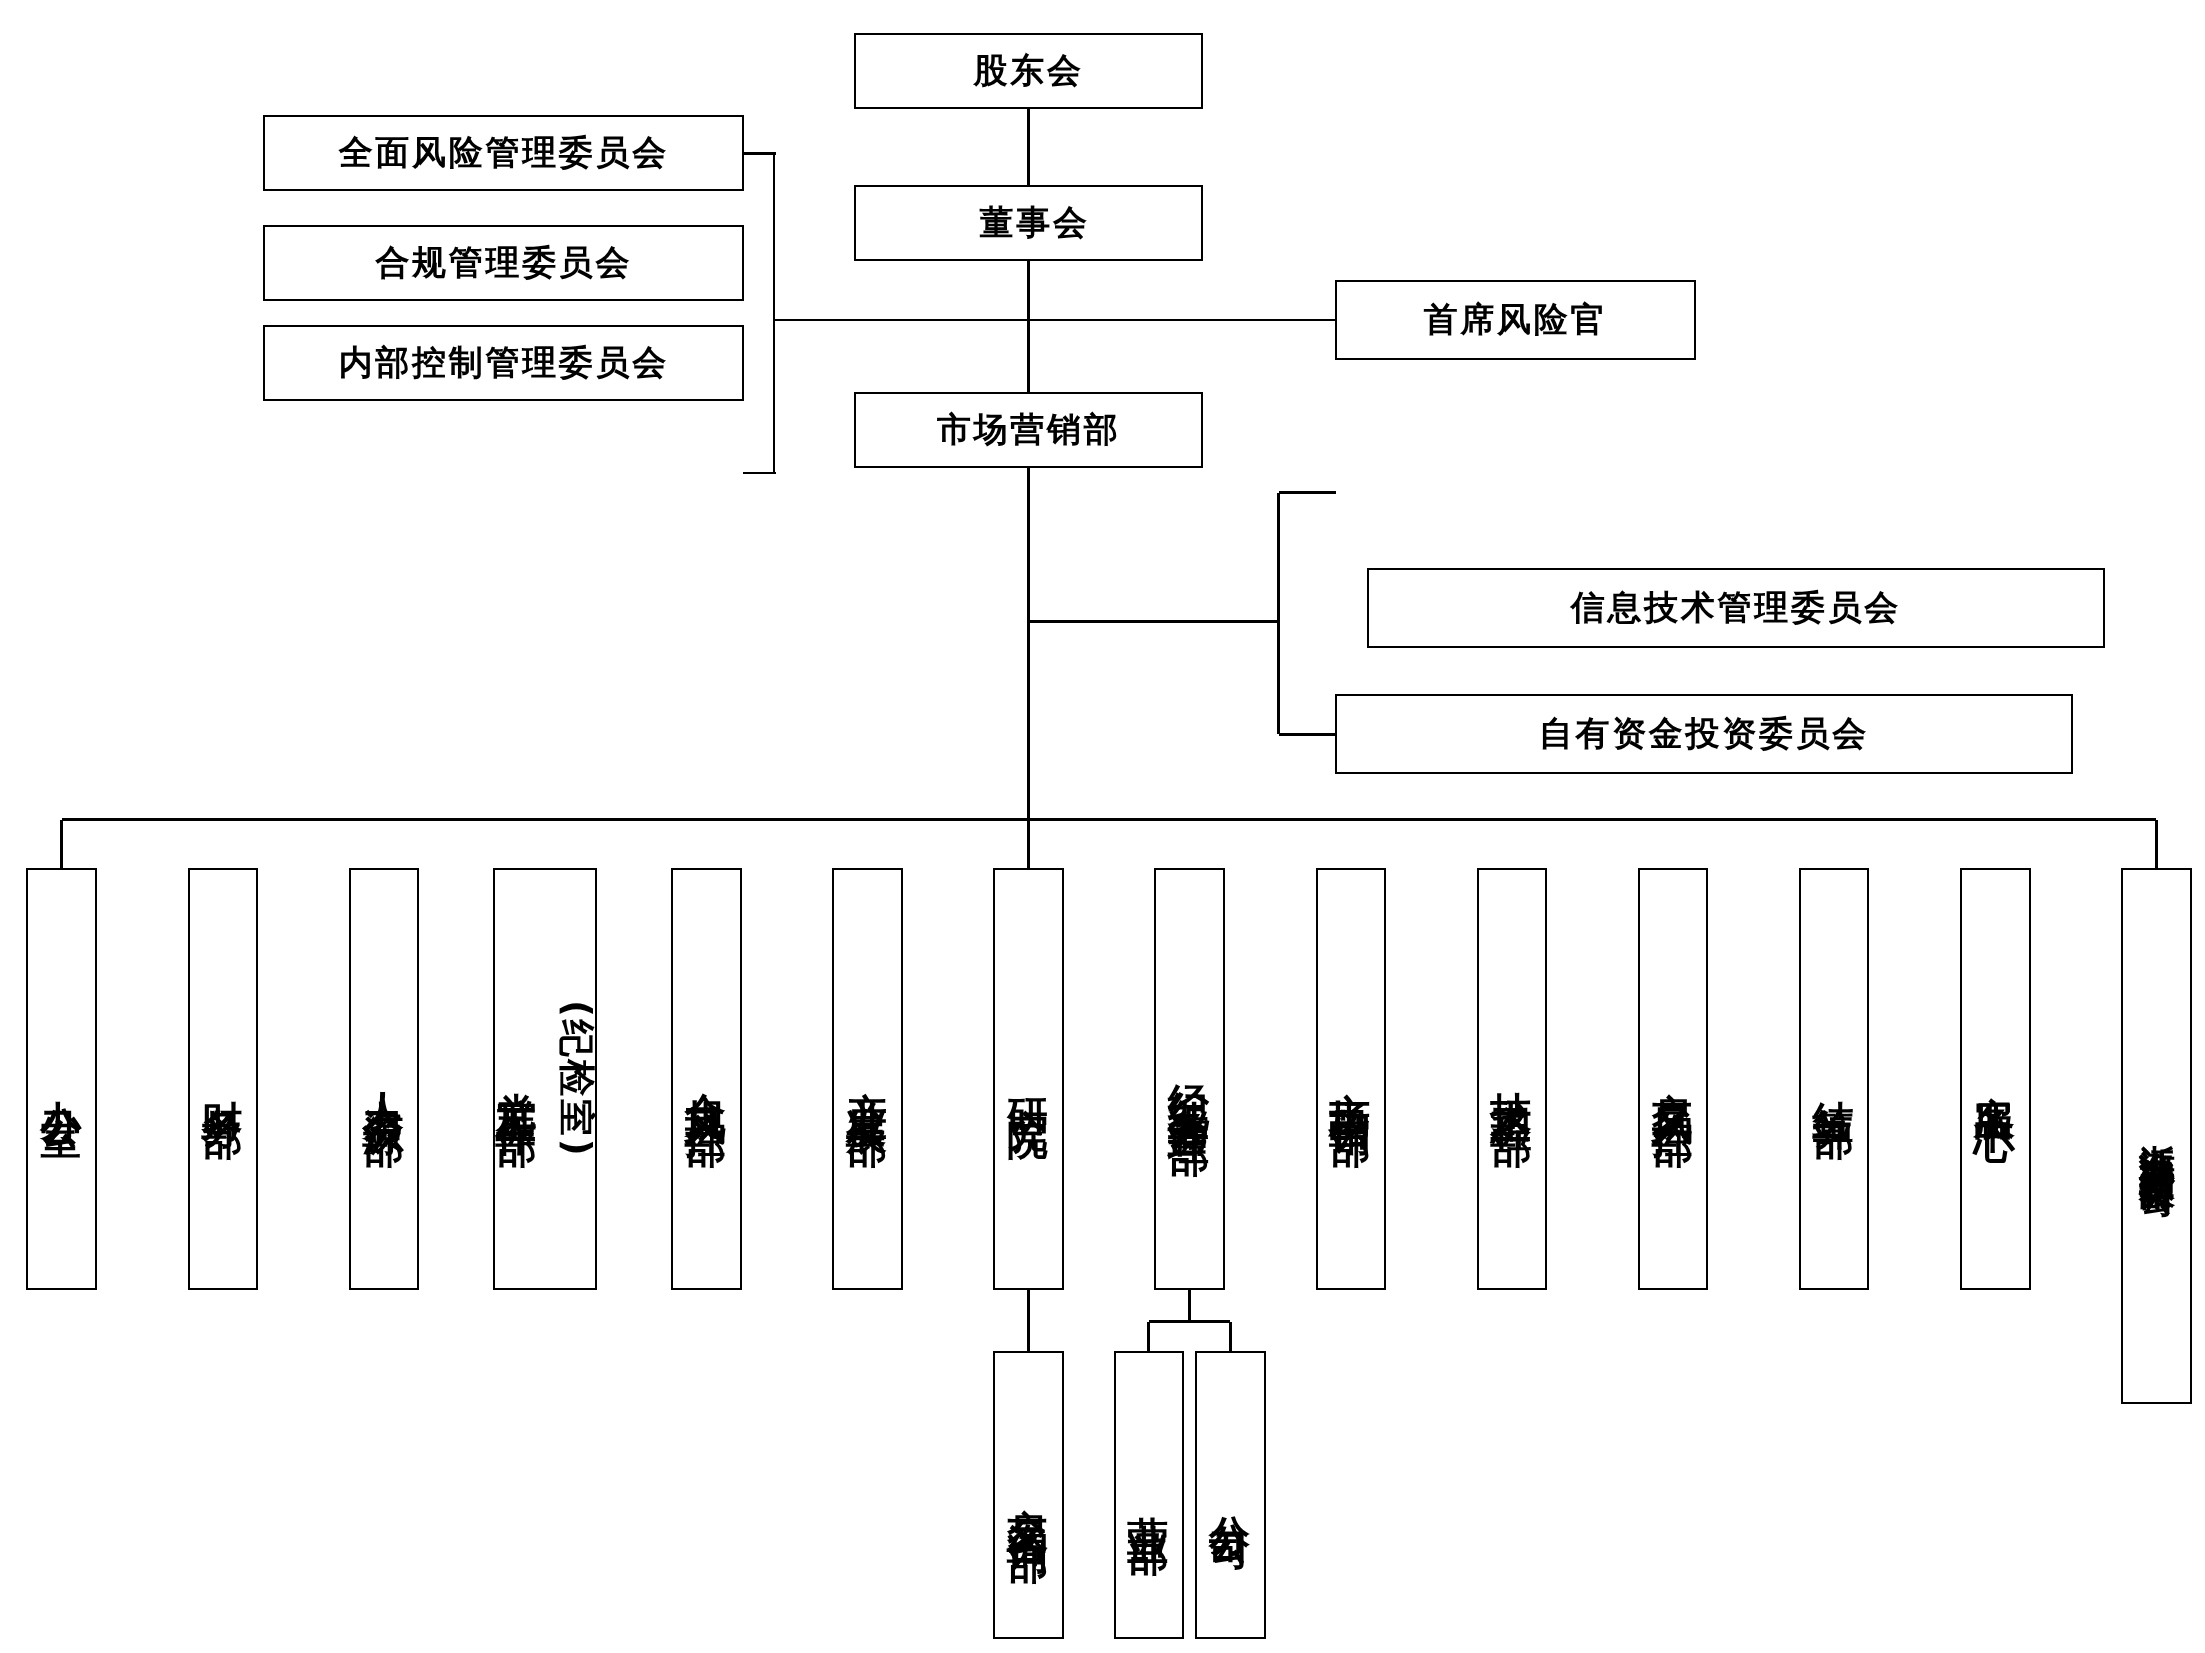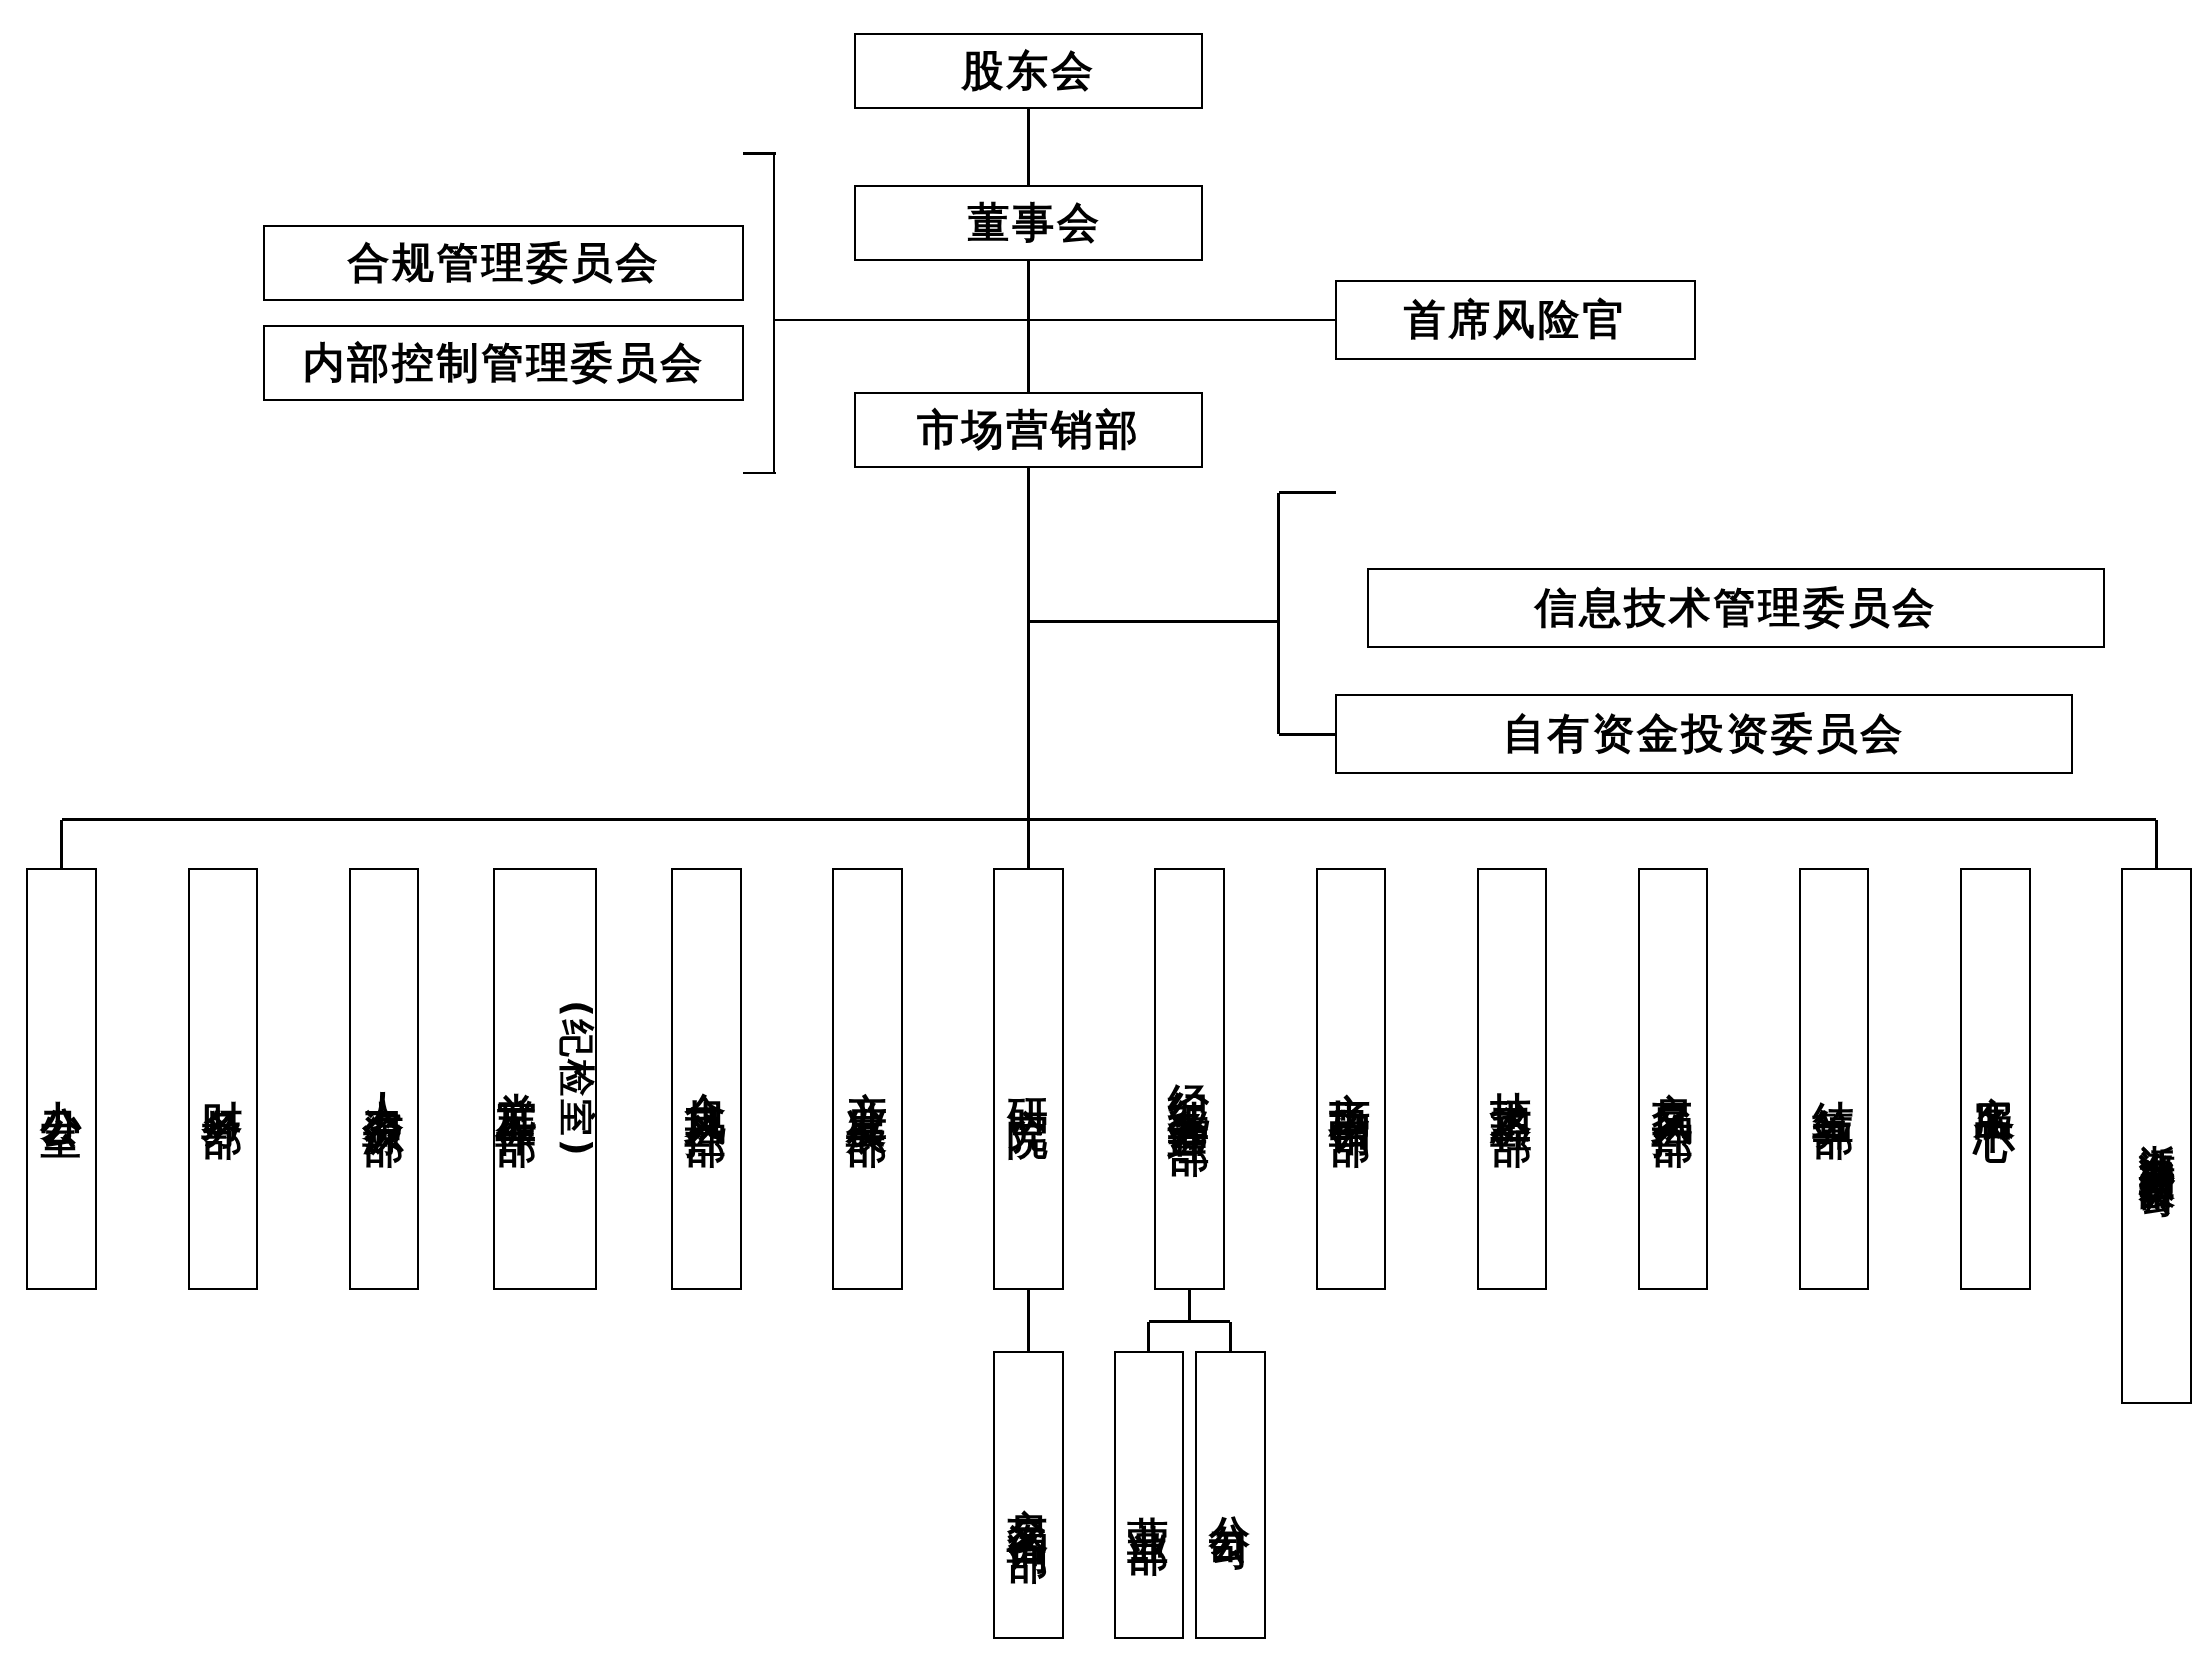--- a/index.html
+++ b/index.html
@@ -16,21 +16,21 @@
     position:absolute;
     box-sizing:border-box;
     border:2.7px solid #000;
     background:#fff;
     display:flex;
     align-items:center;
     justify-content:center;
     z-index:2;
   }
   .hlabel{
-    font-size:42px;
+    font-size:34px;
     letter-spacing:2.7px;
     white-space:nowrap;
     text-align:right;
   }
   .vlabel{
     writing-mode:vertical-lr;
     text-orientation:mixed;
     font-size:41px;
     letter-spacing:8.2px;
     white-space:nowrap;
@@ -88,20 +88,23 @@
   <div class="box" style="left:38.75%;top:11.2%;width:15.8%;height:4.6%;padding-left:12px;">
     <span class="hlabel">董事会</span>
   </div>
   <div class="box" style="left:38.75%;top:23.7%;width:15.8%;height:4.6%;">
     <span class="hlabel">市场营销部</span>
   </div>
   <div class="box" style="left:60.55%;top:16.95%;width:16.35%;height:4.8%;">
     <span class="hlabel">首席风险官</span>
   </div>
 
+  <div class="box" style="left:11.95%;top:6.97%;width:21.8%;height:4.6%;">
+    <span class="hlabel">全面风险管理委员会</span>
+  </div>
   <div class="box" style="left:11.95%;top:13.62%;width:21.8%;height:4.6%;">
     <span class="hlabel">合规管理委员会</span>
   </div>
   <div class="box" style="left:11.95%;top:19.65%;width:21.8%;height:4.6%;">
     <span class="hlabel">内部控制管理委员会</span>
   </div>
 
   <div class="box" style="left:60.55%;top:34.37%;width:33.45%;height:4.8%;margin-left:32px;">
     <span class="hlabel">信息技术管理委员会</span>
   </div>

